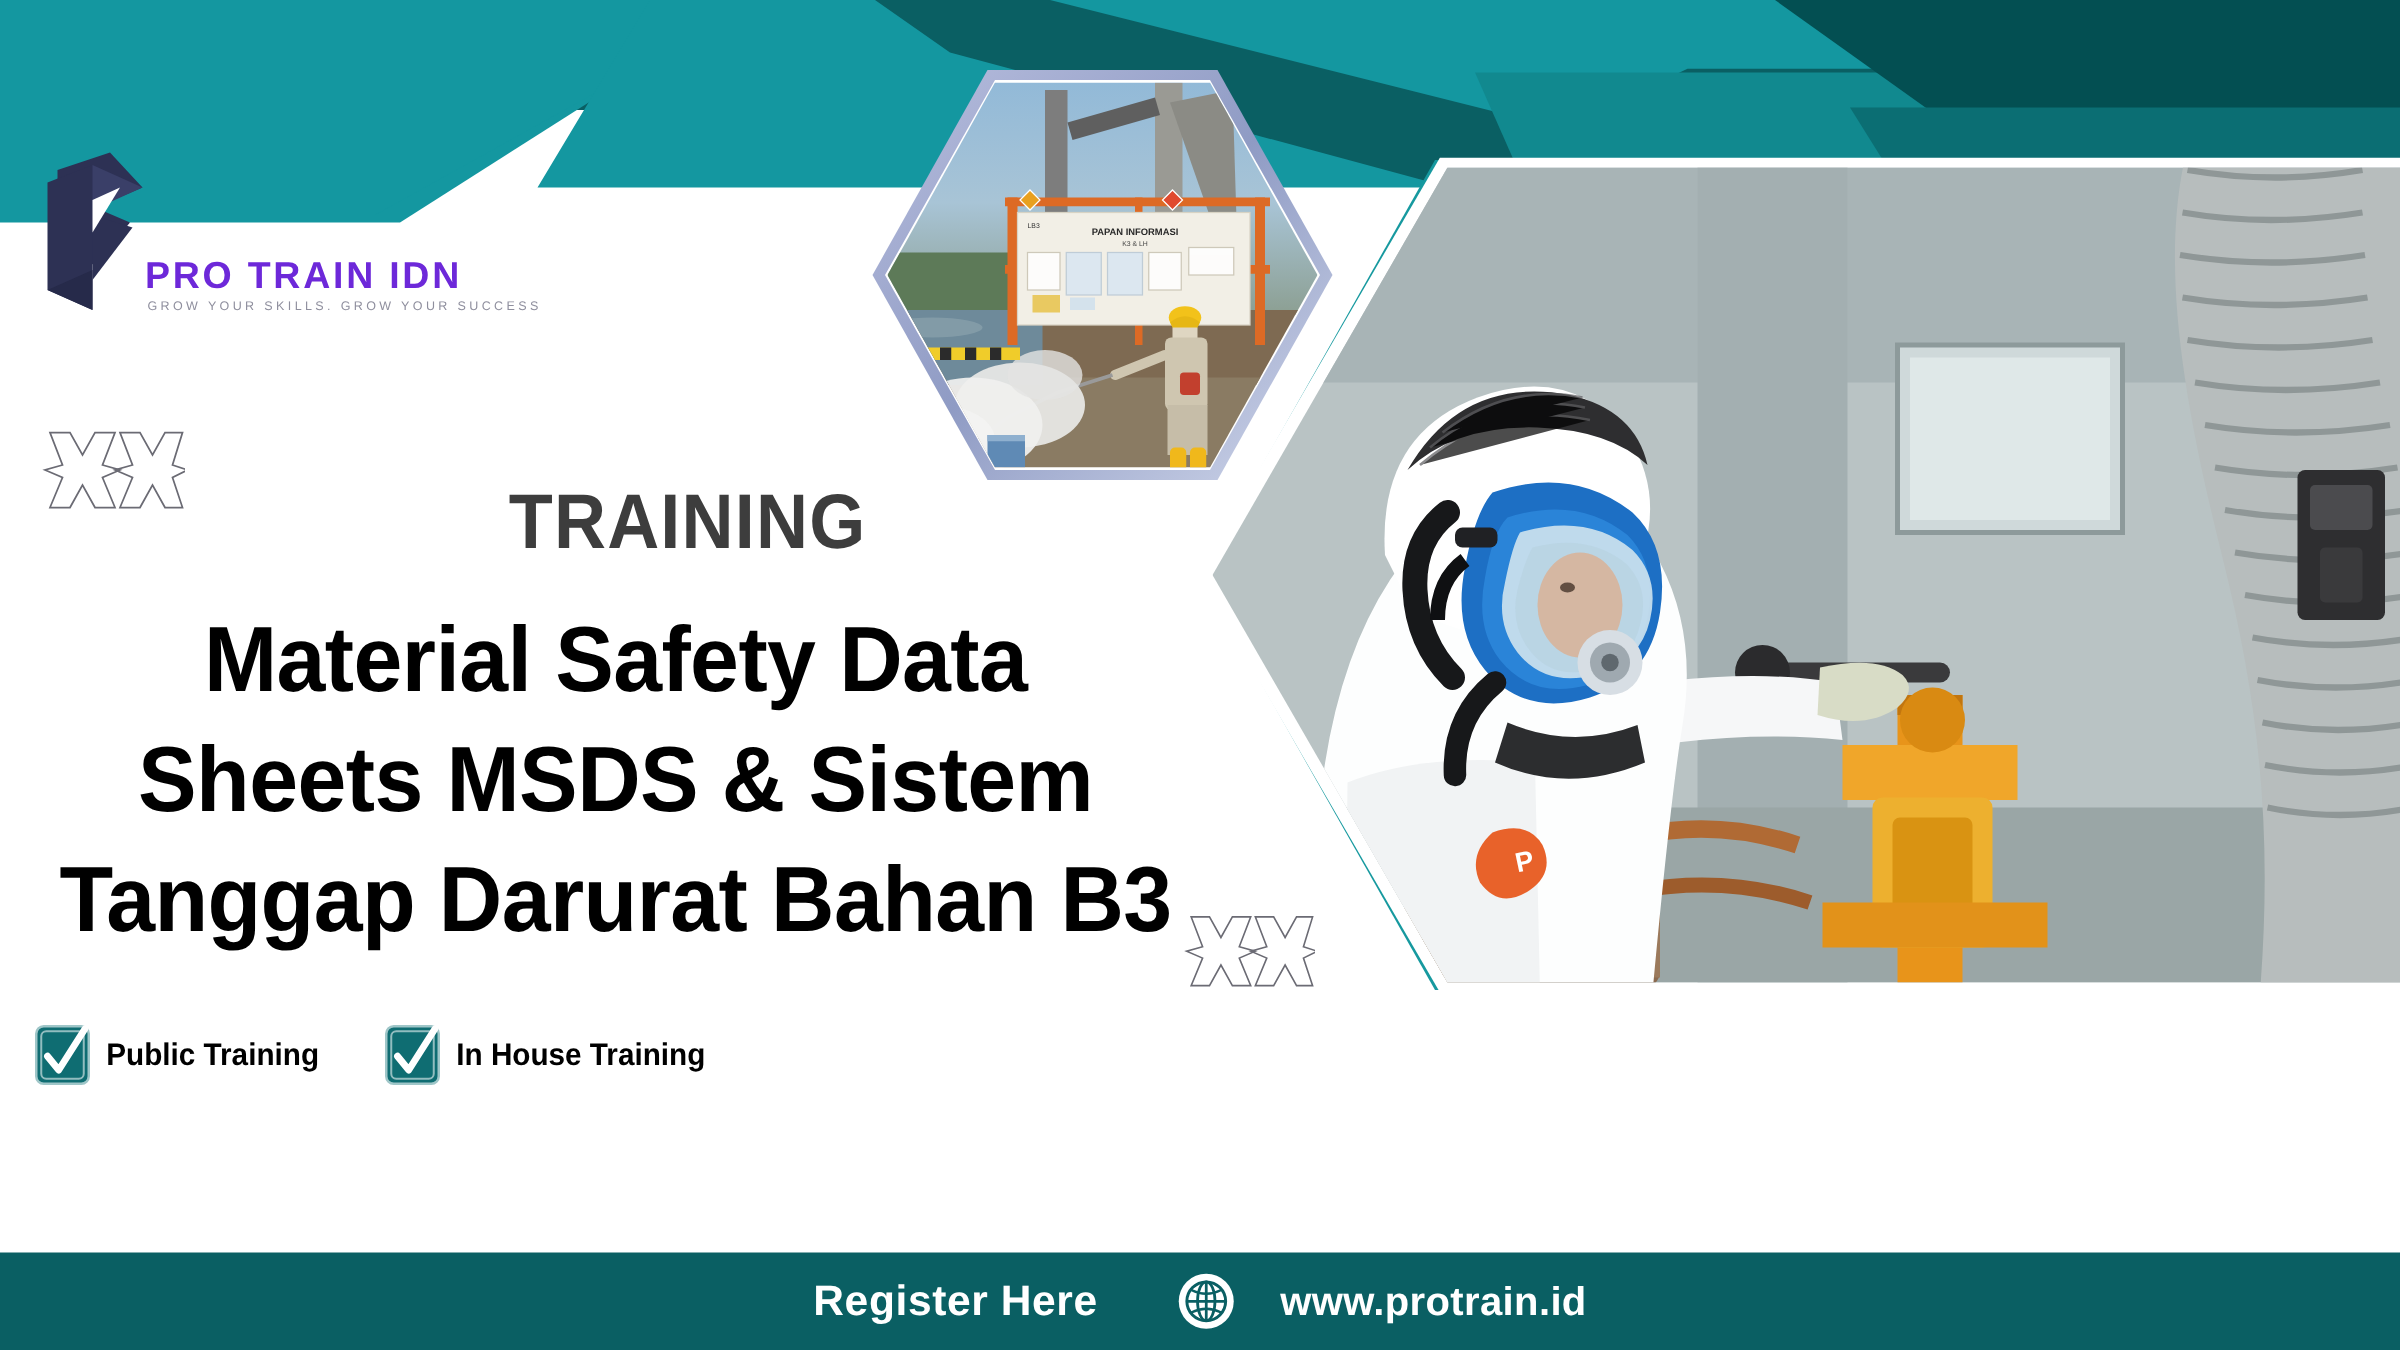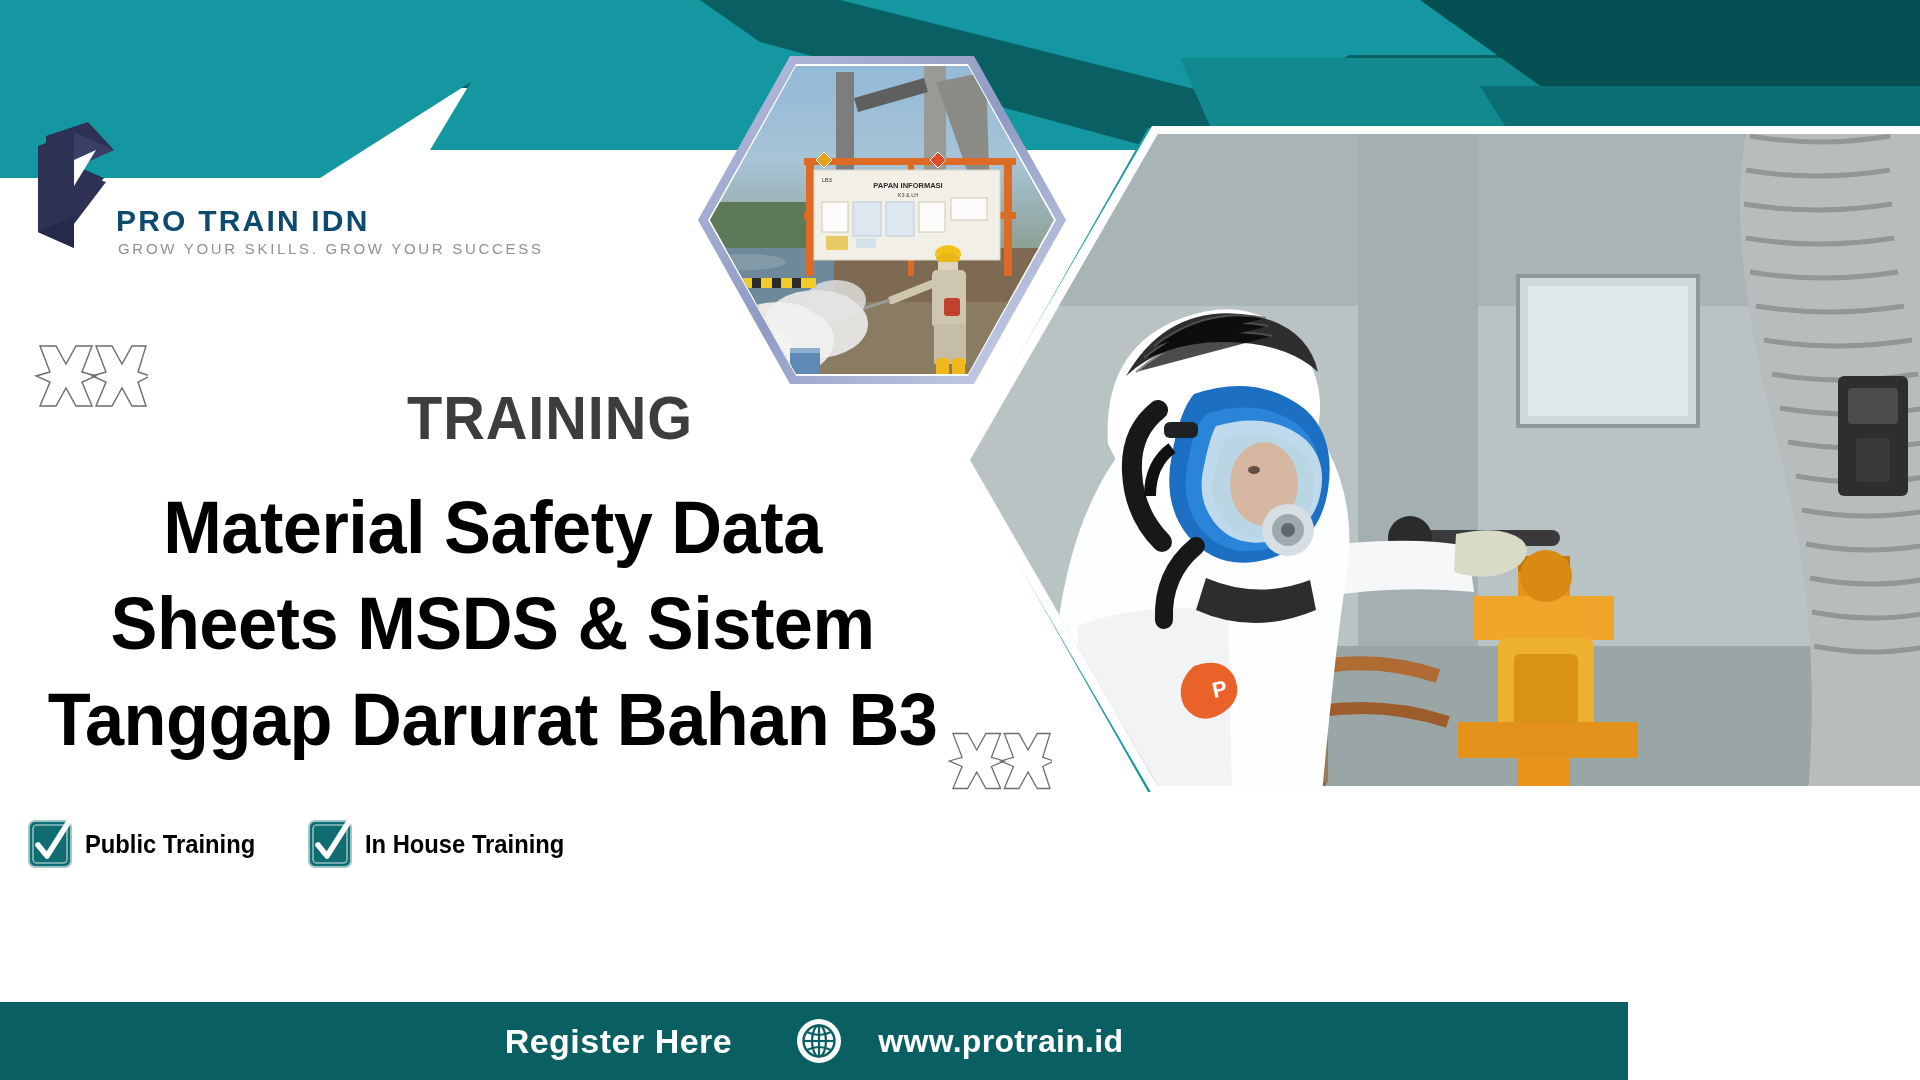--- a/index.html
+++ b/index.html
@@ -16,26 +16,26 @@
 
   
   .bg-layer { position:absolute; left:0; top:0; width:1920px; height:1080px; }
 
   
   #logo-block { position:absolute; left:28px; top:120px; width:340px; height:165px; }
   #logo-mark { position:absolute; left:0px; top:0px; width:92px; height:130px; }
   #logo-wordmark {
     position:absolute; left:88px; top:84px;
     font-size:30px; font-weight:bold; letter-spacing:2.2px;
-    color:#0c4a6e; white-space:nowrap;
+    color:#6d28d9; white-space:nowrap;
     font-family:"Liberation Sans", sans-serif;
   }
   #logo-tagline {
     position:absolute; left:90px; top:120px;
-    font-size:15px; letter-spacing:2.7px; color:#8f8f9e;
+    font-size:10px; letter-spacing:2.7px; color:#8f8f9e;
     white-space:nowrap; font-weight:normal;
   }
 
   
   .x-pair { position:absolute; }
 
   
   #training-kicker {
     position:absolute; left:407px; top:382px;
     font-size:62px; font-weight:bold; color:#3d3d3d;
@@ -59,21 +59,21 @@
   .cb-item { display:flex; align-items:center; gap:13px; }
   .cb-box { width:44px; height:48px; position:relative; flex:0 0 auto; }
   .cb-label {
     font-size:25px; font-weight:bold; color:#000;
     white-space:nowrap; font-family:"Liberation Sans", sans-serif;
     transform:scaleX(0.95); transform-origin:left center;
   }
 
   
   #footer-bar {
-    position:absolute; left:0; bottom:0; width:1628px; height:78px;
+    position:absolute; left:0; bottom:0; width:1920px; height:78px;
     background:#0a5f63; display:flex; align-items:center; justify-content:center;
     gap:64px;
   }
   #register-label {
     font-size:34px; font-weight:bold; color:#ffffff; letter-spacing:0.5px;
   }
   #site-group { display:flex; align-items:center; gap:36px; }
   #globe-icon { width:46px; height:46px; flex:0 0 auto; }
   #site-url { font-size:32px; font-weight:bold; color:#ffffff; letter-spacing:0.3px; }
 

